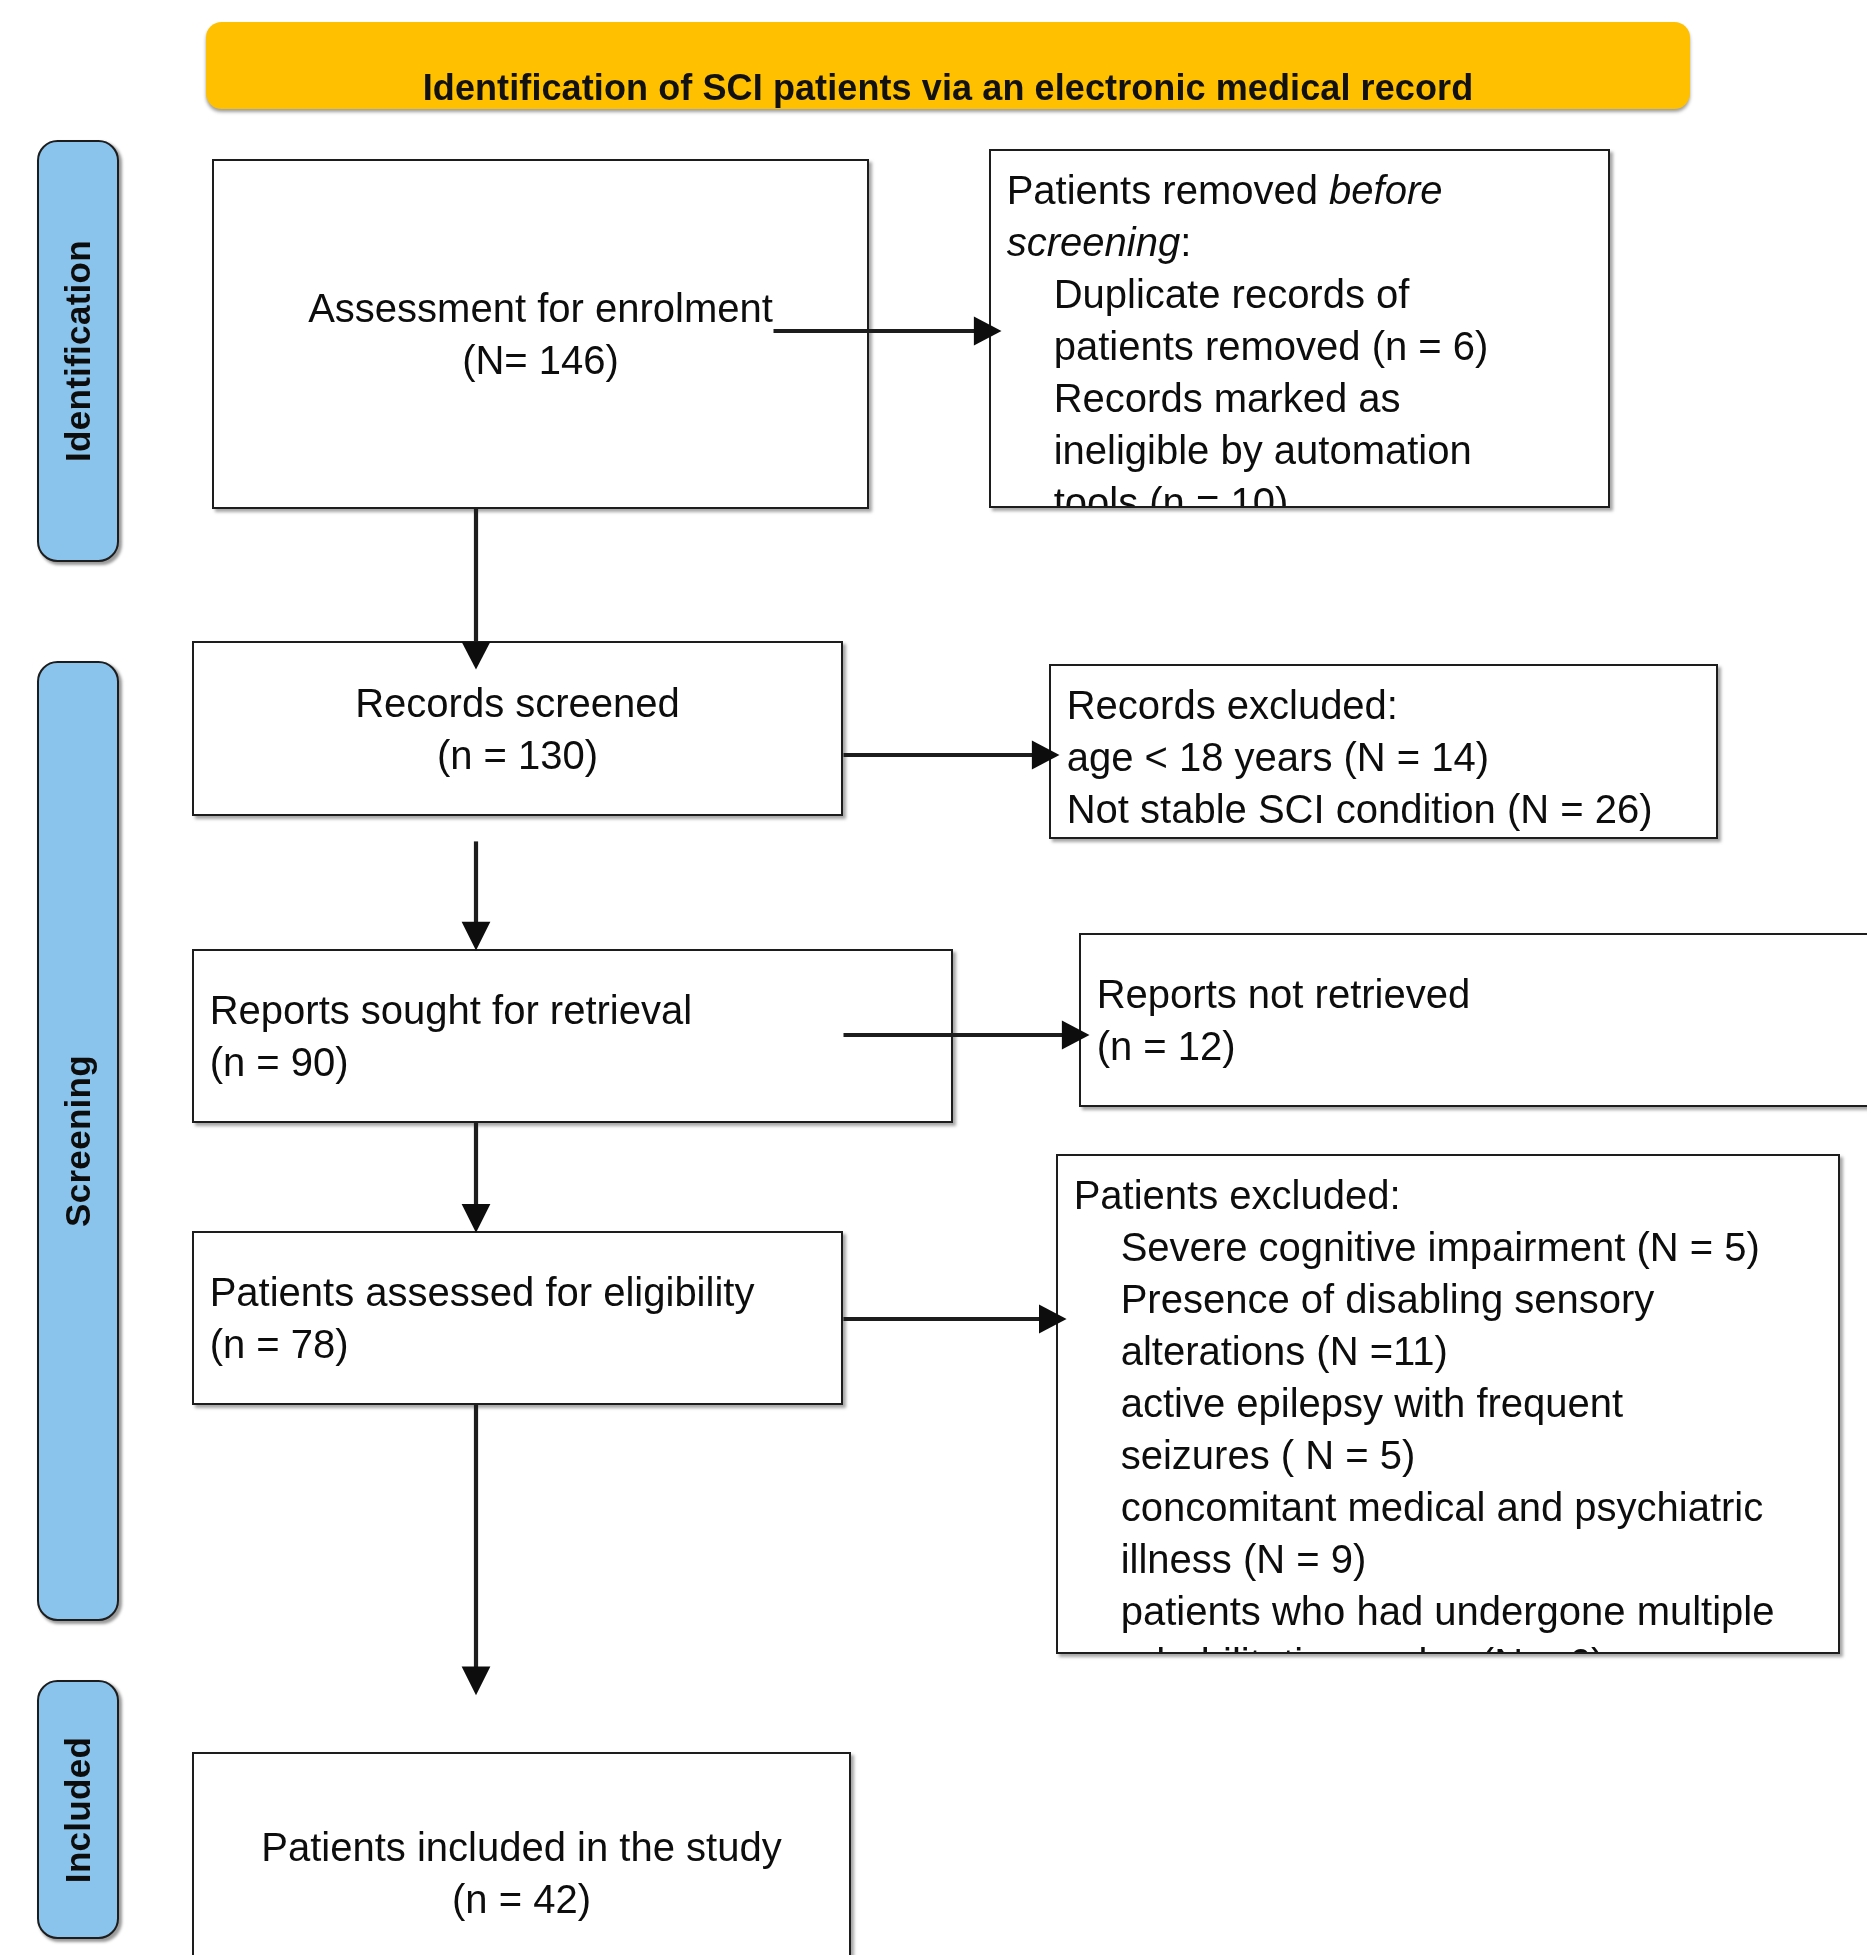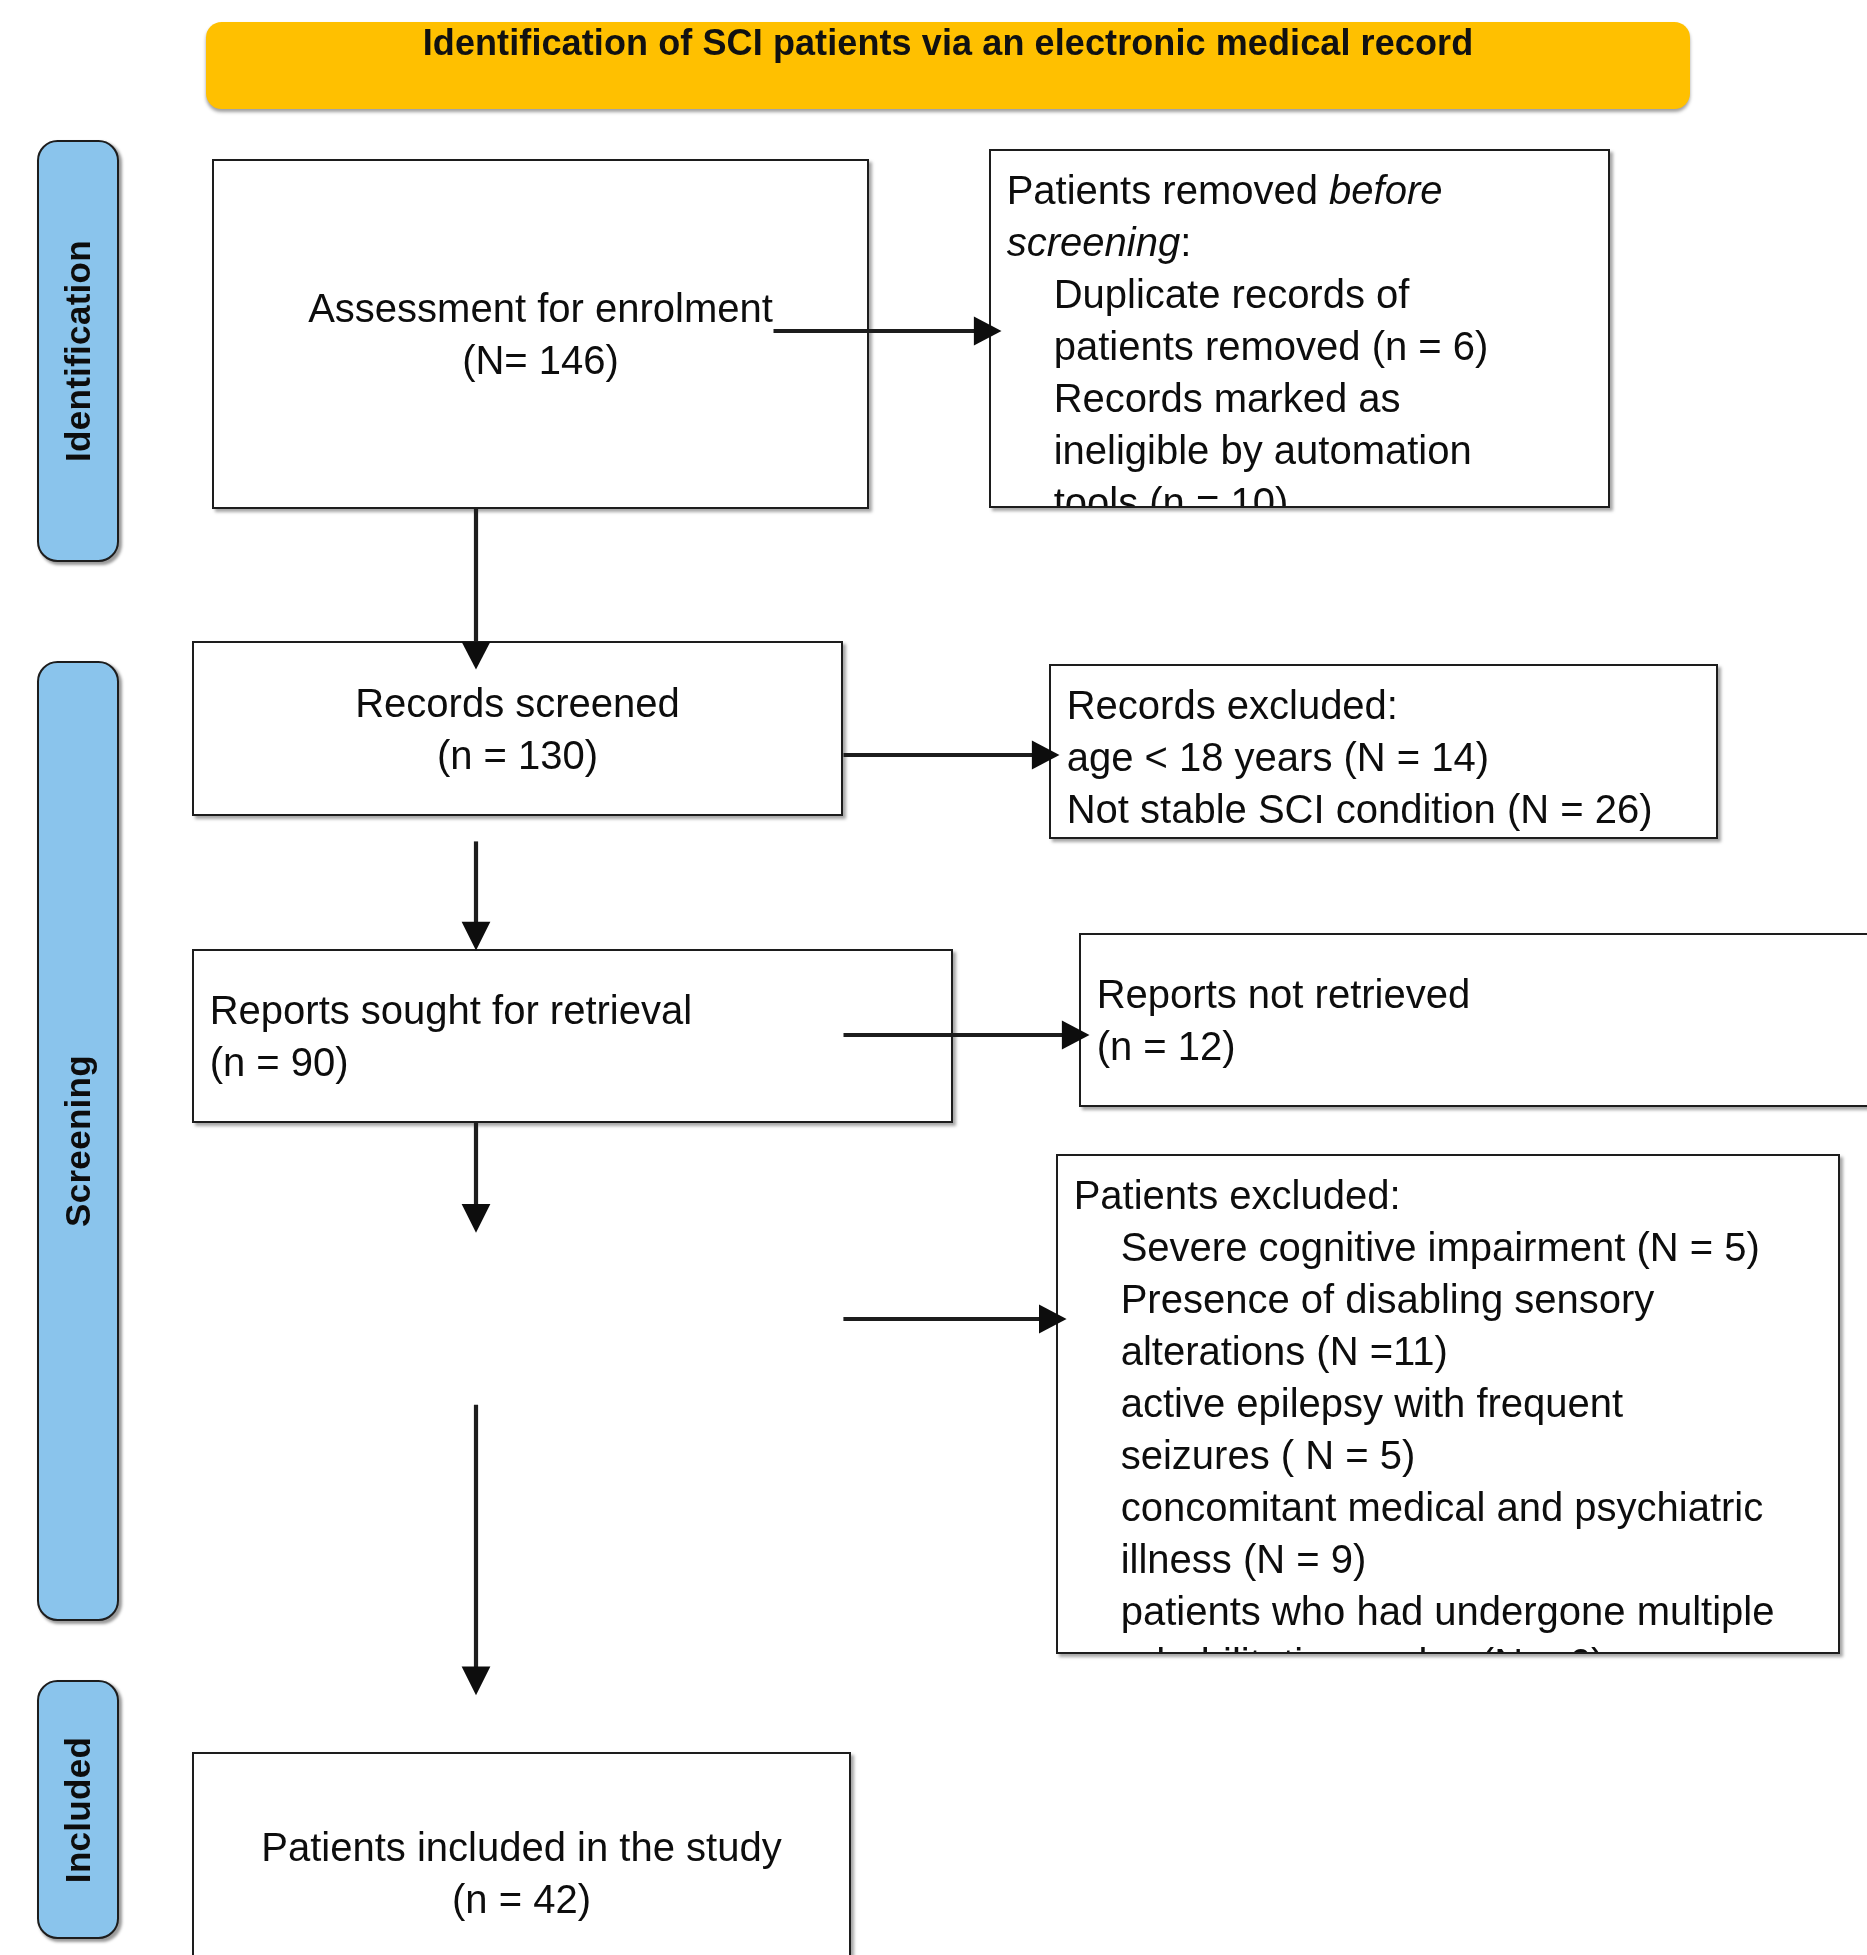--- a/index.html
+++ b/index.html
@@ -23,21 +23,21 @@
   .banner {
     position: absolute;
     left: 206px;
     top: 22px;
     width: 1484px;
     height: 87px;
     background: #FFC000;
     border-radius: 15.7px;
     box-shadow: 0 3px 3.6px rgba(0,0,0,0.38);
     display: flex;
-    align-items: flex-start;
+    align-items: flex-end;
     justify-content: center;
     box-sizing: border-box;
   }
   .banner-text {
     font-size: 36px;
     font-weight: bold;
     color: #111111;
     letter-spacing: 0.1px;
     white-space: nowrap;
   }
@@ -187,20 +187,26 @@
     </div>
   </div>
 
   <div class="fbox align-left" id="box-notretrieved">
     <div class="inner">
       <div class="line">Reports not retrieved</div>
       <div class="line">(n = 12)</div>
     </div>
   </div>
 
+  <div class="fbox align-left" id="box-eligibility">
+    <div class="inner">
+      <div class="line">Patients assessed for eligibility</div>
+      <div class="line">(n = 78)</div>
+    </div>
+  </div>
 
   <div class="fbox align-left" id="box-excluded-pat">
     <div class="inner">
       <div class="line">Patients excluded:</div>
       <div class="line indent">Severe cognitive impairment (N = 5)</div>
       <div class="line indent">Presence of disabling sensory</div>
       <div class="line indent">alterations (N =11)</div>
       <div class="line indent">active epilepsy with frequent</div>
       <div class="line indent">seizures ( N = 5)</div>
       <div class="line indent">concomitant medical and psychiatric</div>

